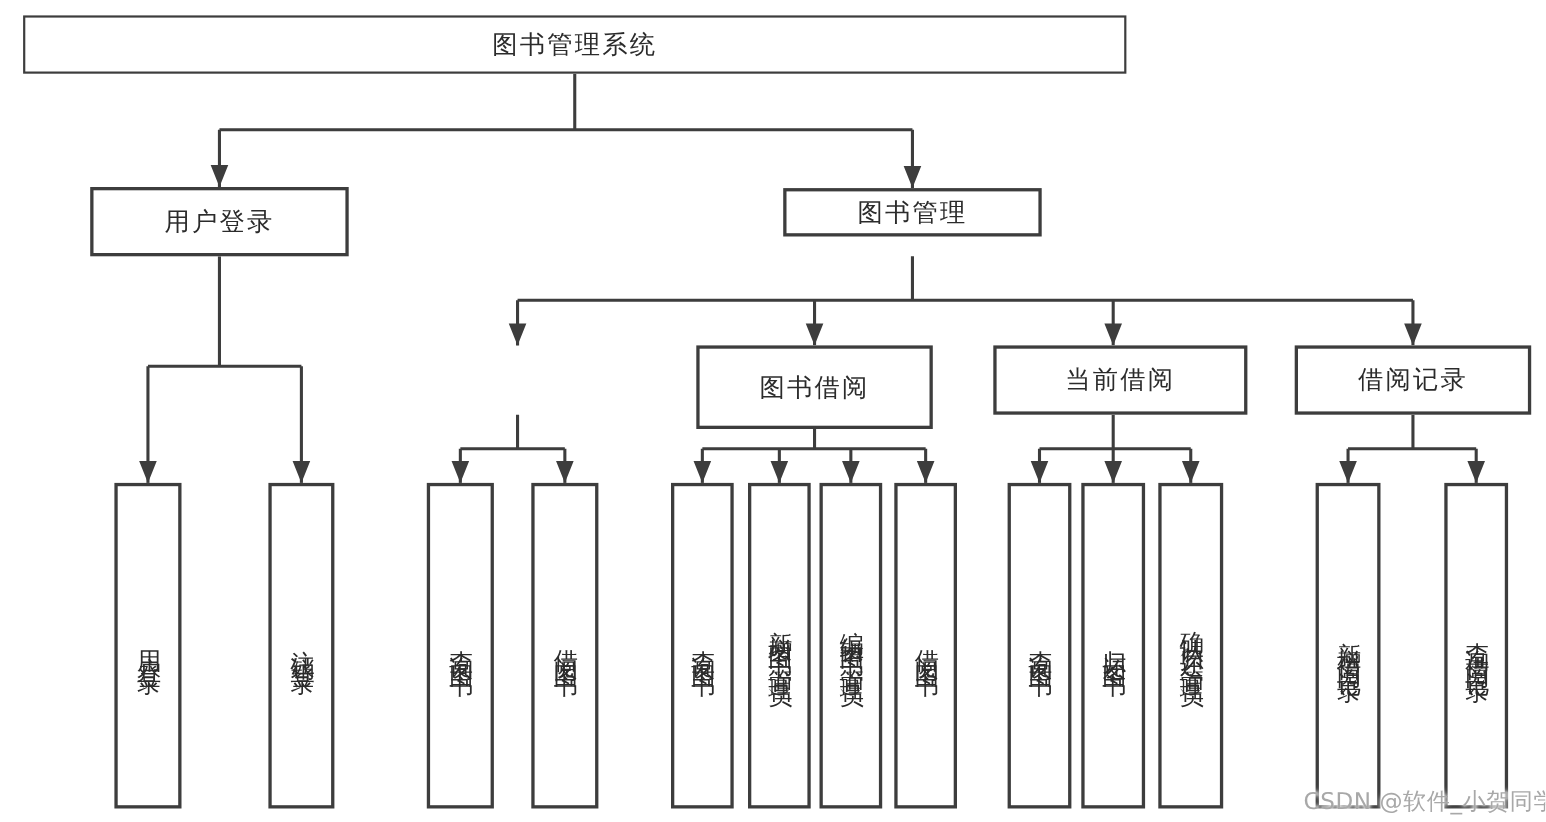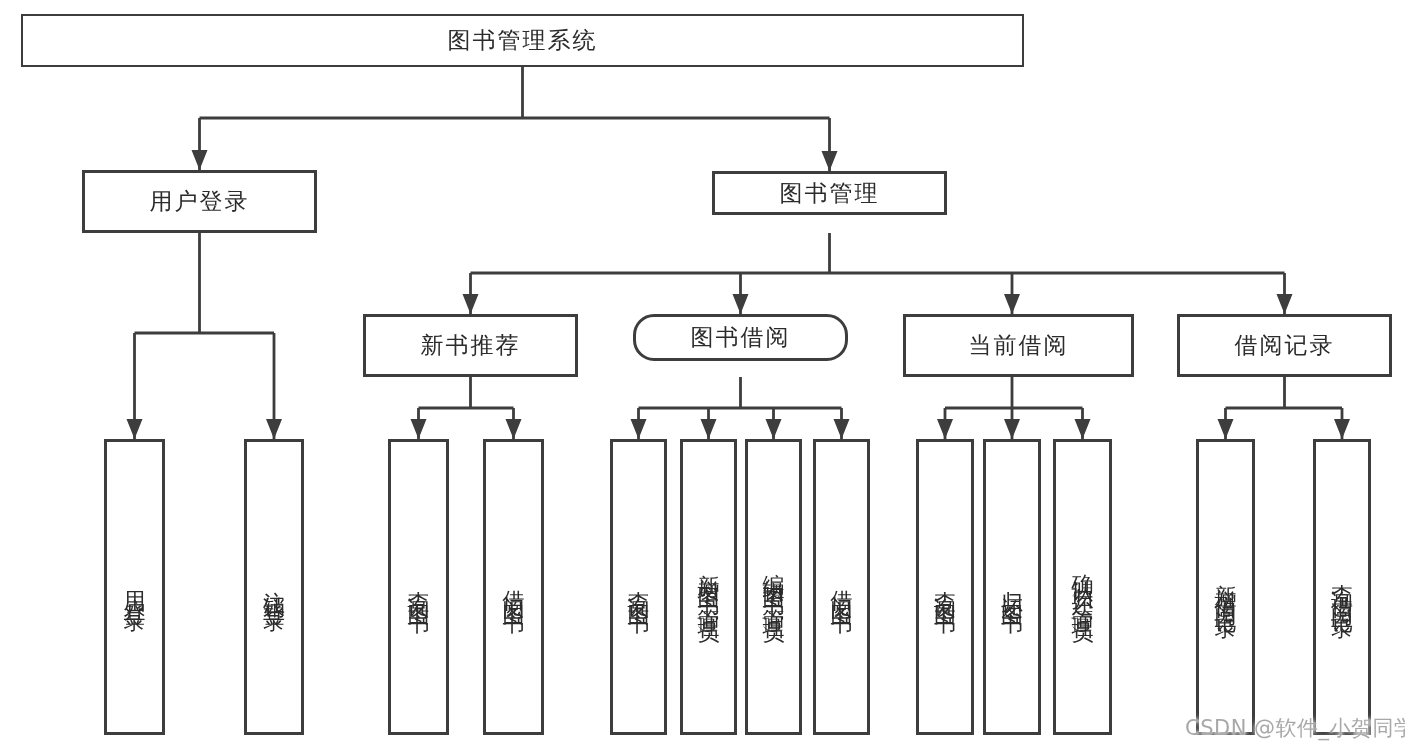--- a/index.html
+++ b/index.html
@@ -91,22 +91,21 @@
              M1074.5 419 L1090.5 419 L1082.5 439 Z
              M1217.5 419 L1233.5 419 L1225.5 439 Z
              M1334 419 L1350 419 L1342 439 Z"></path>
   </svg>
 
   <div class="node h-node root-node" style="left:21px; top:14px; width:1003px; height:53px;">图书管理系统</div>
 
   <div class="node h-node" style="left:82px; top:170px; width:235px; height:63px;">用户登录</div>
   <div class="node h-node" style="left:712px; top:171px; width:235px; height:44px;">图书管理</div>
 
-  <div class="node h-node" style="left:363px; top:314px; width:215px; height:63px;">新书推荐</div>
-  <div class="node h-node" style="left:633px; top:314px; width:215px; height:47px;border-radius:21px;">图书借阅</div>
+  <div class="node h-node" style="left:633px; top:314px; width:215px; height:76px;">图书借阅</div>
   <div class="node h-node" style="left:903px; top:314px; width:231px; height:63px;">当前借阅</div>
   <div class="node h-node" style="left:1177px; top:314px; width:215px; height:63px;font-family:Liberation Serif, serif;">借阅记录</div>
 
   <div class="node v-node" style="left:104px; top:439px; width:61px; height:296px;">用户登录</div>
   <div class="node v-node" style="left:244px; top:439px; width:60px; height:296px;">注销登录</div>
 
   <div class="node v-node" style="left:388px; top:439px; width:61px; height:296px;">查询图书</div>
   <div class="node v-node" style="left:483px; top:439px; width:61px; height:296px;">借阅图书</div>
 
   <div class="node v-node" style="left:610px; top:439px; width:57px; height:296px;">查询图书</div>

